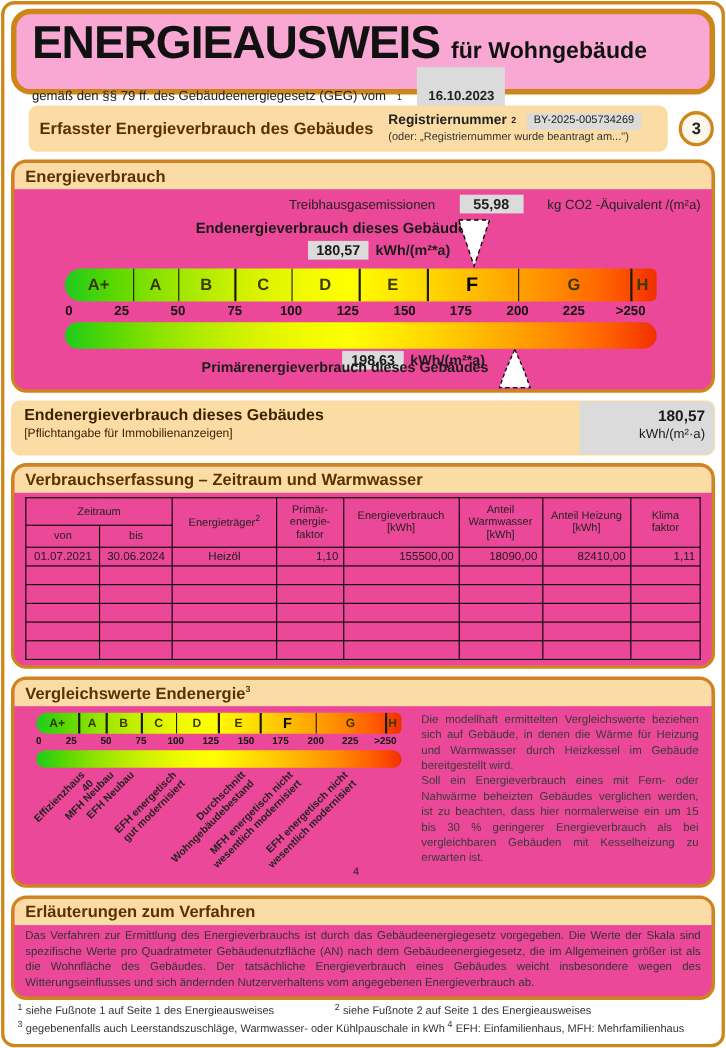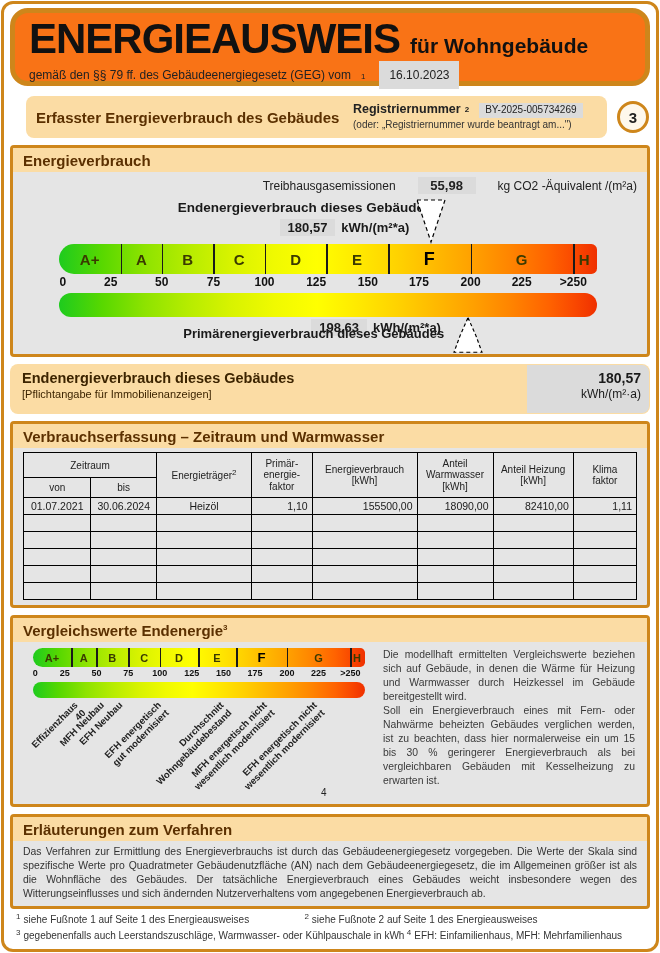--- a/index.html
+++ b/index.html
@@ -11,40 +11,40 @@
   }
   *{margin:0;padding:0;box-sizing:border-box;}
   body{width:660px;height:953px;background:#fff;font-family:"Liberation Sans","DejaVu Sans",sans-serif;color:#1a1a1a;position:relative;overflow:hidden;}
   .outer-border{position:absolute;inset:1px;border:3px solid var(--accent);border-radius:12px;pointer-events:none;}
   .page{position:relative;width:100%;height:100%;padding:8px 10px;}
 
   sup{font-size:8px;vertical-align:super;line-height:0;}
   .graybox{background:var(--graybox);display:inline-block;padding:1px 8px;}
 
   
-  .title-box{border:5px solid var(--accent);border-radius:18px;height:78px;padding:5px 14px 2px;background:#f97316;}
+  .title-box{border:5px solid var(--accent);border-radius:18px;height:78px;padding:5px 14px 2px;background:#f9a8d4;}
   .title-line{display:flex;align-items:baseline;gap:10px;}
   .main-title{font-size:42px;font-weight:bold;letter-spacing:-1px;line-height:1.0;color:#111;}
   .title-suffix{font-size:21px;font-weight:bold;color:#111;}
   .title-sub{font-size:12px;margin-top:1px;color:#222;display:flex;align-items:baseline;}
   .title-sub sup{margin:0 14px 0 10px;}
-  .title-sub .graybox{font-weight:400;padding:7px 10px;}
+  .title-sub .graybox{font-weight:700;padding:19px 10px;}
 
   
   .topbar-row{margin-top:10px;display:flex;align-items:center;gap:10px;height:42px;}
   .topbar{flex:1;background:var(--light);border-radius:8px;height:100%;display:flex;align-items:center;justify-content:space-between;padding:3px 12px 3px 10px;margin-left:16px;}
   .topbar-title{font-size:15px;font-weight:bold;color:var(--brown);}
   .reg-block{width:242px;line-height:1.25;}
   .reg-line1{font-size:12.5px;font-weight:bold;color:#222;display:flex;align-items:center;gap:4px;}
   .reg-line1 .graybox{font-weight:normal;font-size:10px;padding:1px 6px;margin-left:6px;}
   .reg-line2{font-size:10px;color:#333;margin-top:1px;}
   .page-circle{width:32px;height:32px;border:3px solid var(--accent);border-radius:50%;background:#FEF8EC;display:flex;align-items:center;justify-content:center;font-weight:bold;font-size:15px;color:#222;flex:0 0 auto;margin-right:1px;}
 
   
-  .box{border:3px solid var(--accent);border-radius:4px;margin-top:7px;overflow:hidden;background:#e5e5e5;}
+  .box{border:3px solid var(--accent);border-radius:14px;margin-top:7px;overflow:hidden;background:#ec4899;}
   .box-header{background:var(--light);padding:4px 10px 3px;font-size:15px;font-weight:bold;color:var(--brown);}
 
   
   .ev-body{position:relative;height:182px;}
   .ghg-row{position:absolute;top:5px;right:10px;display:flex;align-items:baseline;gap:22px;font-size:12px;color:#222;}
   .ghg-row .graybox{font-weight:bold;font-size:13px;min-width:58px;text-align:center;}
   .end-label{position:absolute;top:28px;right:34%;font-size:13.5px;font-weight:bold;}
   .end-value-row{position:absolute;top:47px;right:37.5%;font-size:13px;font-weight:bold;}
   .end-value-row .graybox{margin-right:6px;}
   .prim-value-row{position:absolute;top:147px;right:32.5%;font-size:13px;font-weight:bold;}

